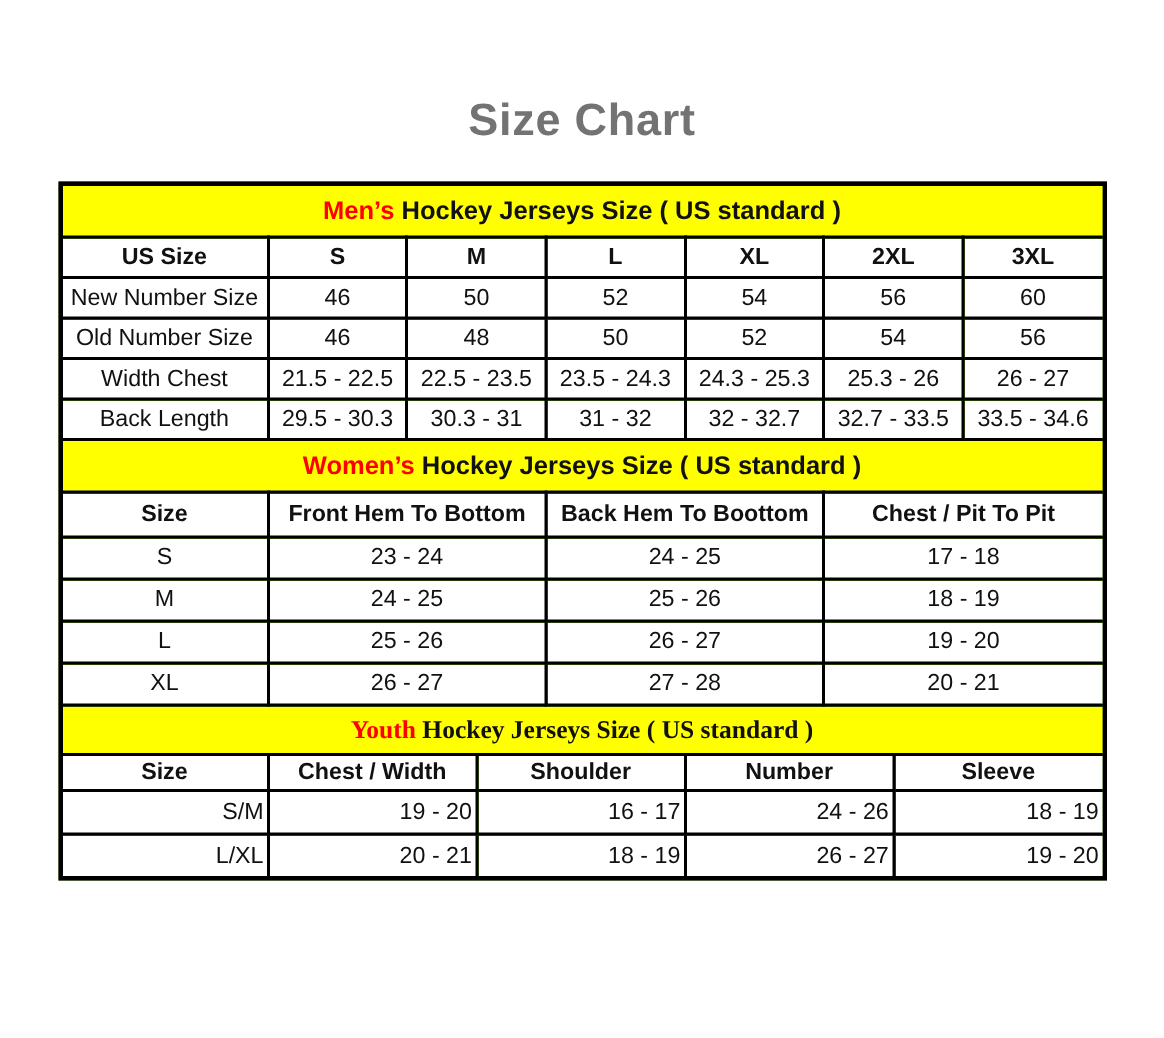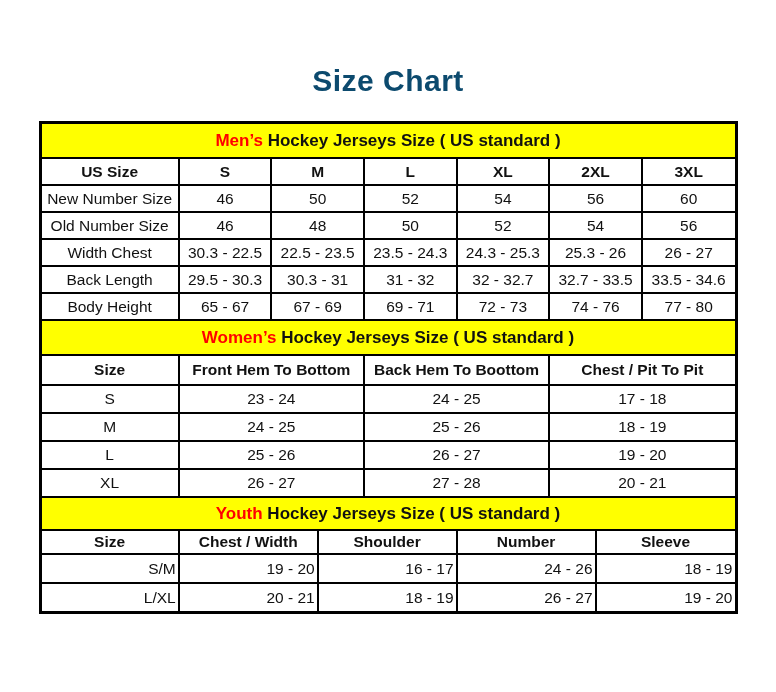--- a/index.html
+++ b/index.html
@@ -16,21 +16,21 @@
     height: 692px;
     overflow: hidden;
   }
   .title {
     margin: 0;
     padding-top: 64px;
     padding-bottom: 23px;
     text-align: center;
     font-size: 30px;
     font-weight: bold;
-    color: #0c4a6e;
+    color: #737373;
     letter-spacing: 0.5px;
   }
   .chart-wrap {
     width: 693px;
     margin: 0 auto;
     border: 3px solid #000000;
     background: #4d7c0f;
   }
   table {
     width: 100%;
@@ -63,21 +63,21 @@
     font-weight: bold;
     background: #ffffff;
   }
   tr.data td {
     height: 25px;
     font-weight: normal;
     background: #ffffff;
   }
   .t-womens tr.head th { height: 28px; }
   .t-womens tr.data td { height: 26px; }
-  .t-youth tr.band td { height: 31px; }
+  .t-youth tr.band td { height: 31px; font-family: Liberation Serif, serif; }
   .t-youth tr.head th { height: 22px; }
   .t-youth tr.data td { height: 27px; text-align: right; }
 
   .hl { color: #ff0000; }
   .size-label { font-weight: bold; }
   .row-label { font-weight: normal; }
   .squiggle {
     text-decoration-style: wavy;
     text-decoration-color: #ff0000;
     text-decoration-thickness: 1px;
@@ -132,44 +132,35 @@
         <td class="row-label">Old Number Size</td>
         <td>46</td>
         <td>48</td>
         <td>50</td>
         <td>52</td>
         <td>54</td>
         <td>56</td>
       </tr>
       <tr class="data">
         <td class="row-label">Width Chest</td>
-        <td>30.3 - 22.5</td>
+        <td>21.5 - 22.5</td>
         <td>22.5 - 23.5</td>
         <td>23.5 - 24.3</td>
         <td>24.3 - 25.3</td>
         <td>25.3 - 26</td>
         <td>26 - 27</td>
       </tr>
       <tr class="data">
         <td class="row-label">Back Length</td>
         <td>29.5 - 30.3</td>
         <td>30.3 - 31</td>
         <td>31 - 32</td>
         <td>32 - 32.7</td>
         <td>32.7 - 33.5</td>
         <td>33.5 - 34.6</td>
-      </tr>
-      <tr class="data">
-        <td class="row-label">Body Height</td>
-        <td>65 - 67</td>
-        <td>67 - 69</td>
-        <td>69 - 71</td>
-        <td>72 - 73</td>
-        <td>74 - 76</td>
-        <td>77 - 80</td>
       </tr>
     </tbody>
       </table>
 
     <table class="t-womens">
       <colgroup>
         <col style="width:19.8%">
         <col style="width:26.733%">
           <col style="width:26.733%">
           <col style="width:26.733%">

